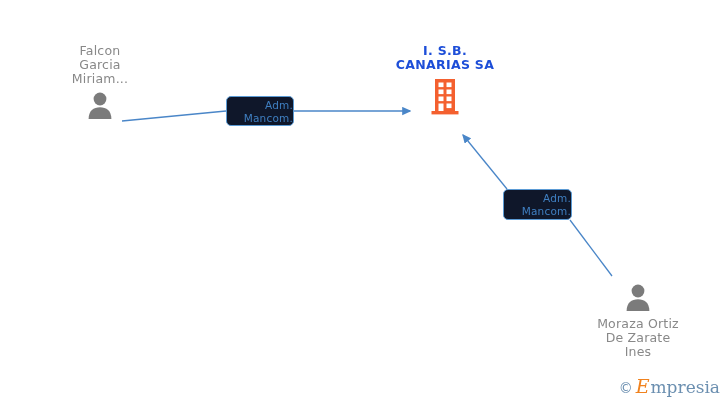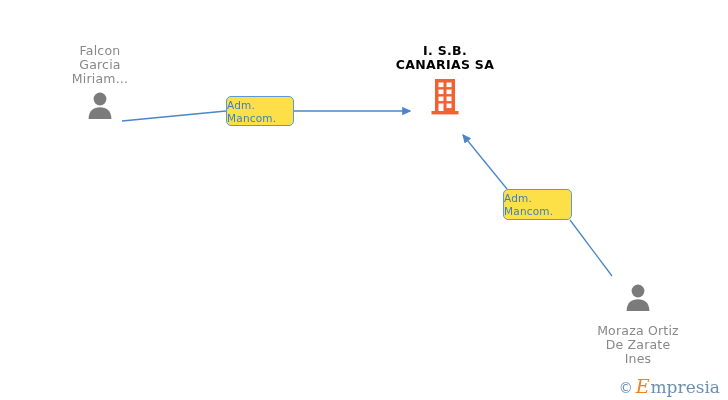--- a/index.html
+++ b/index.html
@@ -36,39 +36,39 @@
     line-height: 14px;
     letter-spacing: 0.2px;
     white-space: pre-line;
   }
   .person-icon {
     display: block;
     margin: 0 auto;
   }
   
   .company-label {
-    color: #000000;
+    color: #1d4ed8;
     font-size: 12.5px;
     font-weight: bold;
     line-height: 14px;
     letter-spacing: 0.3px;
     white-space: pre-line;
     text-align: center;
   }
   
   .rel-box {
     position: absolute;
     box-sizing: border-box;
     border: 1px solid #5b9bd5;
     border-radius: 5px;
-    background: #fde047;
+    background: #0f172a;
     color: #3f7fc1;
     font-size: 10.5px;
     line-height: 13px;
-    text-align: left;
+    text-align: right;
     padding-top: 2px;
     white-space: pre-line;
     letter-spacing: 0.2px;
   }
   
   #watermark {
     position: absolute;
     right: 8px;
     bottom: 4px;
     display: flex;
@@ -148,21 +148,21 @@
       <rect x="11.5" y="25.5" width="5" height="7.5" fill="#ffffff"></rect>
       <rect x="19.5" y="25.5" width="5" height="4.6" fill="#ffffff"></rect>
     </svg>
   </div>
 
   <div class="node" style="left:578px; top:282px;">
     <svg class="person-icon" width="30" height="30" viewBox="0 0 30 30">
       <circle cx="15" cy="9" r="6.4" fill="#7b7b7b"></circle>
       <path d="M3.6,29 C3.6,20.6 8.6,17.2 15,17.2 C21.4,17.2 26.4,20.6 26.4,29 Z" fill="#7b7b7b"></path>
     </svg>
-    <div class="node-label" style="margin-top:12px;">Moraza Ortiz
+    <div class="node-label" style="margin-top:5px;">Moraza Ortiz
 De Zarate
 Ines</div>
   </div>
 
   <div class="rel-box" style="left:226px; top:96px; width:68px; height:30px;">Adm.
 Mancom.</div>
 
   <div class="rel-box" style="left:503px; top:189px; width:69px; height:31px;">Adm.
 Mancom.</div>
 

